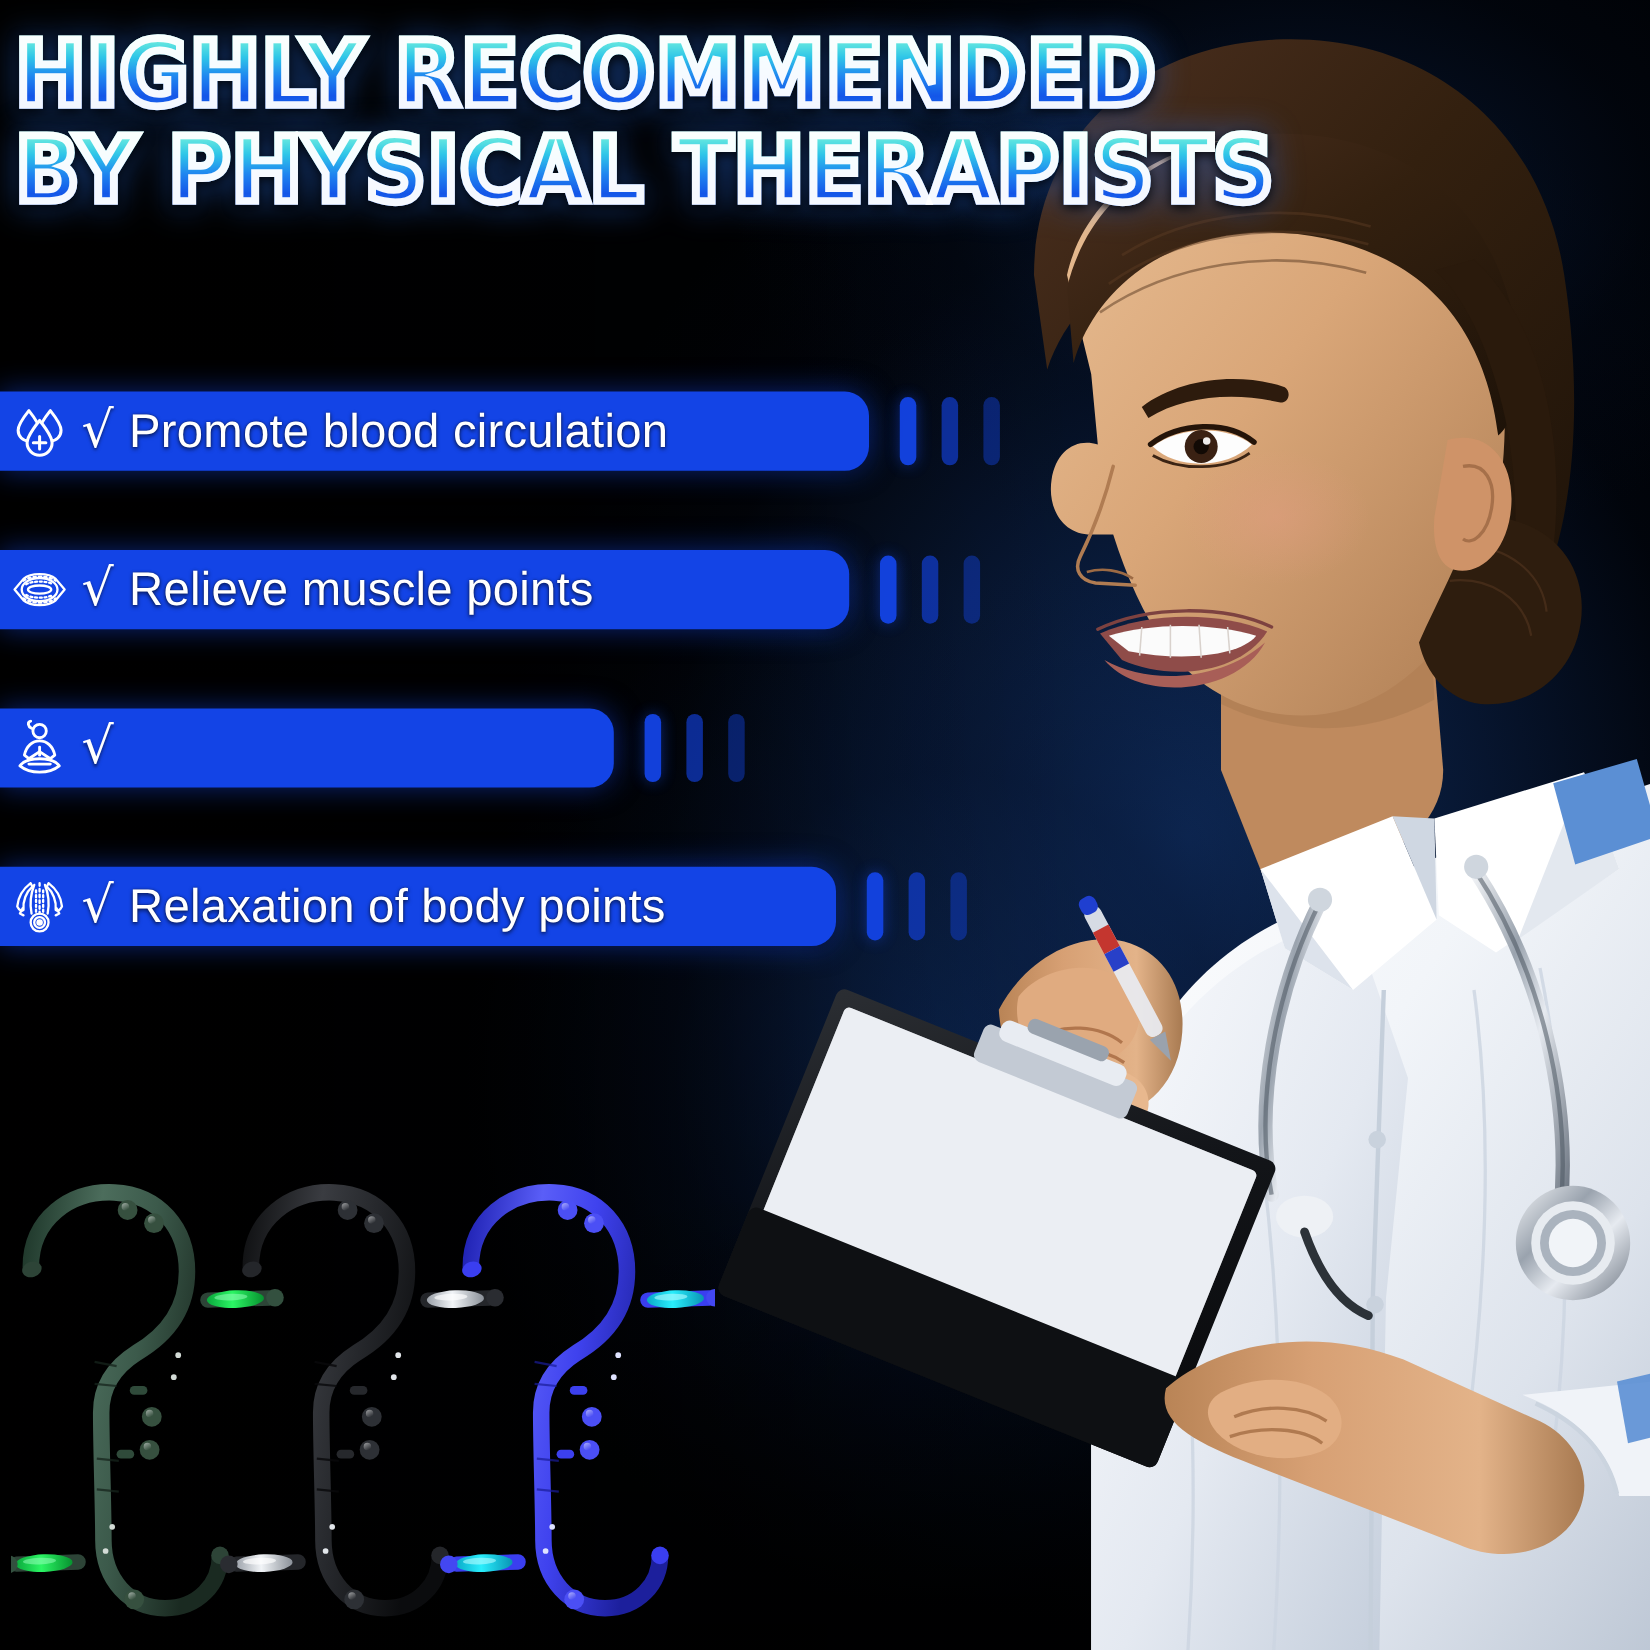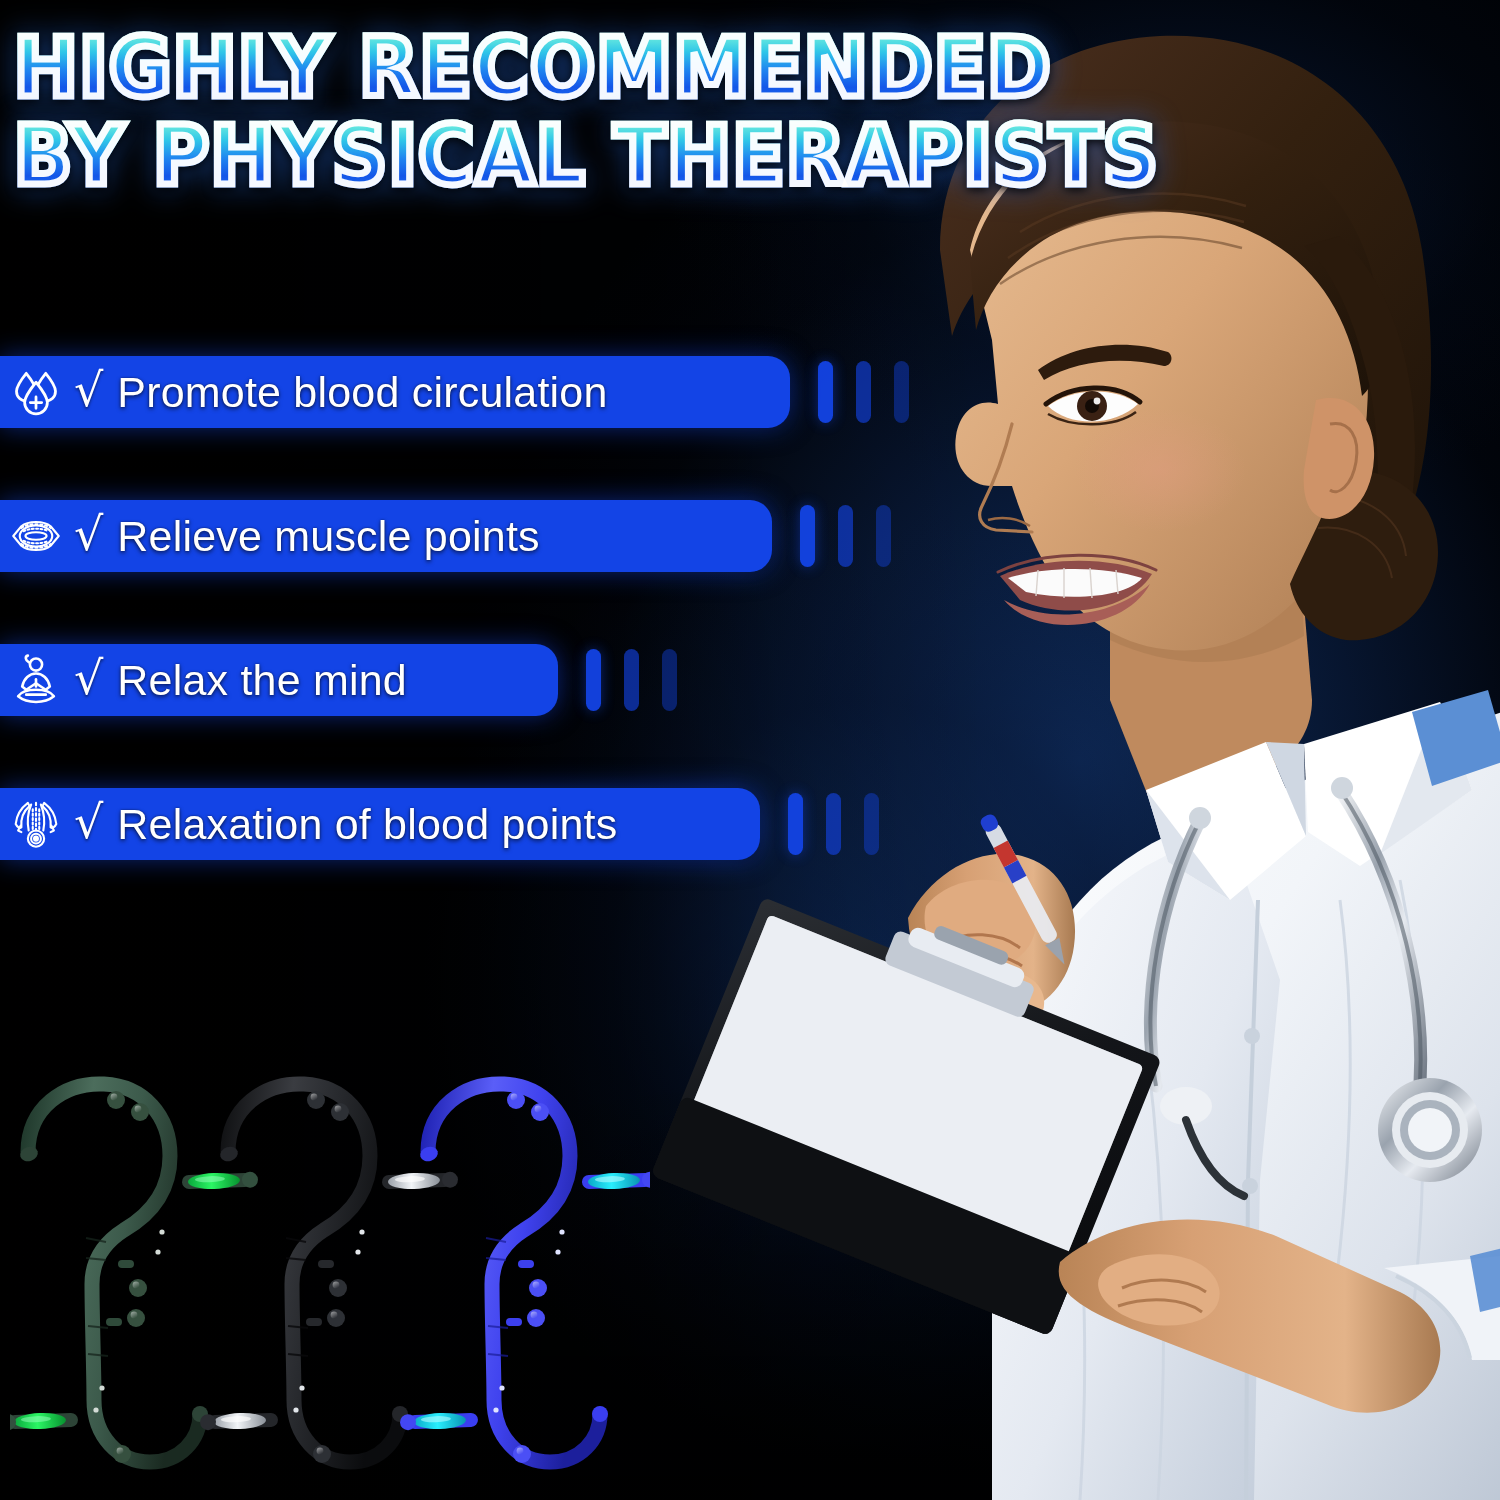--- a/index.html
+++ b/index.html
@@ -471,21 +471,20 @@
               <circle cx="32" cy="13" r="7.5"></circle>
               <path d="M23 10 C19 8 18 3 22 2"></path>
               <path d="M32 24 C24 24 17 30 15 40 L20 44 L32 36 L44 44 L49 40 C47 30 40 24 32 24 Z"></path>
               <path d="M32 31 L32 40"></path>
               <path d="M10 52 C14 46 24 44 32 44 C40 44 50 46 54 52 C48 57 40 59 32 59 C24 59 16 57 10 52 Z"></path>
               <path d="M20 50 L44 50"></path>
             </g>
           </svg>
         </span>
         <span class="check">√</span>
-        <span class="feat-label">Relax the mind</span>
       </div>
       <div class="bars">
         <span class="bar b1"></span>
         <span class="bar b2"></span>
         <span class="bar b3"></span>
       </div>
     </div>
 
     <div class="feature-row">
       <div class="pill" style="width:760px;">
@@ -501,21 +500,21 @@
               <path d="M36 14 L36 38" stroke-dasharray="2.4 3"></path>
               <path d="M13 34 L10 40 L14 42"></path>
               <path d="M51 34 L54 40 L50 42"></path>
               <circle cx="32" cy="50" r="10"></circle>
               <circle cx="32" cy="50" r="6"></circle>
               <circle cx="32" cy="50" r="2.4" fill="#ffffff"></circle>
             </g>
           </svg>
         </span>
         <span class="check">√</span>
-        <span class="feat-label">Relaxation of blood points</span>
+        <span class="feat-label">Relaxation of body points</span>
       </div>
       <div class="bars">
         <span class="bar b1"></span>
         <span class="bar b2"></span>
         <span class="bar b3"></span>
       </div>
     </div>
 
   </div>
 

